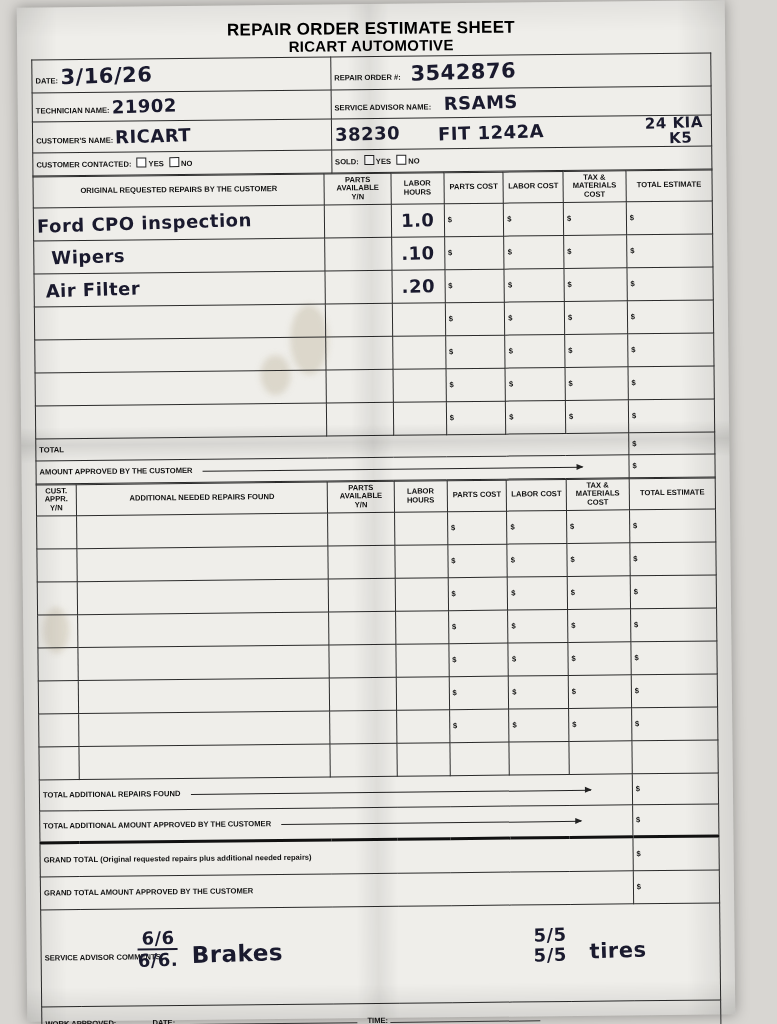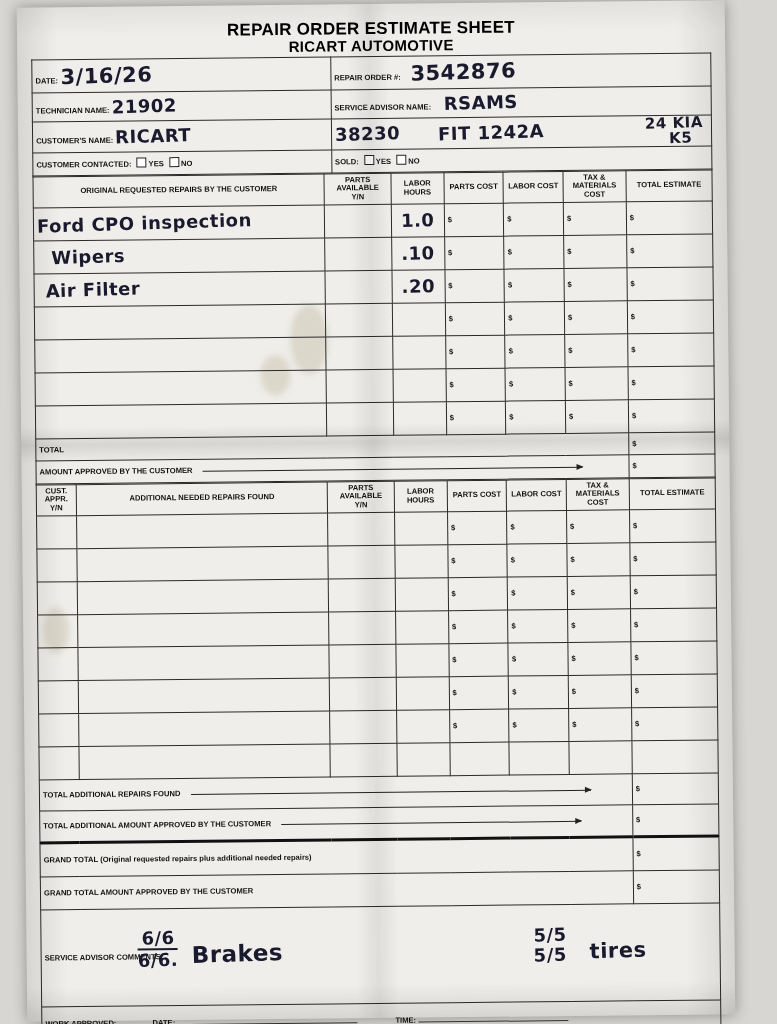--- a/index.html
+++ b/index.html
@@ -495,21 +495,21 @@
                 <span class="hand" style="font-size:21px;">tires</span>
               </div>
             </td>
           </tr>
 
           <tr>
             <td colspan="8" style="height:24px;">
               <span>WORK APPROVED:</span>
               <span style="margin-left:34px;">DATE:</span>
               <span class="bottom-line" style="width:180px;"></span>
-              <span style="margin-left:36px;text-align:right;">TIME:</span>
+              <span style="margin-left:8px;text-align:right;">TIME:</span>
               <span class="bottom-line" style="width:150px;"></span>
             </td>
           </tr>
         </tbody>
       </table>
 
     </div>
   </div>
 </div>
 

